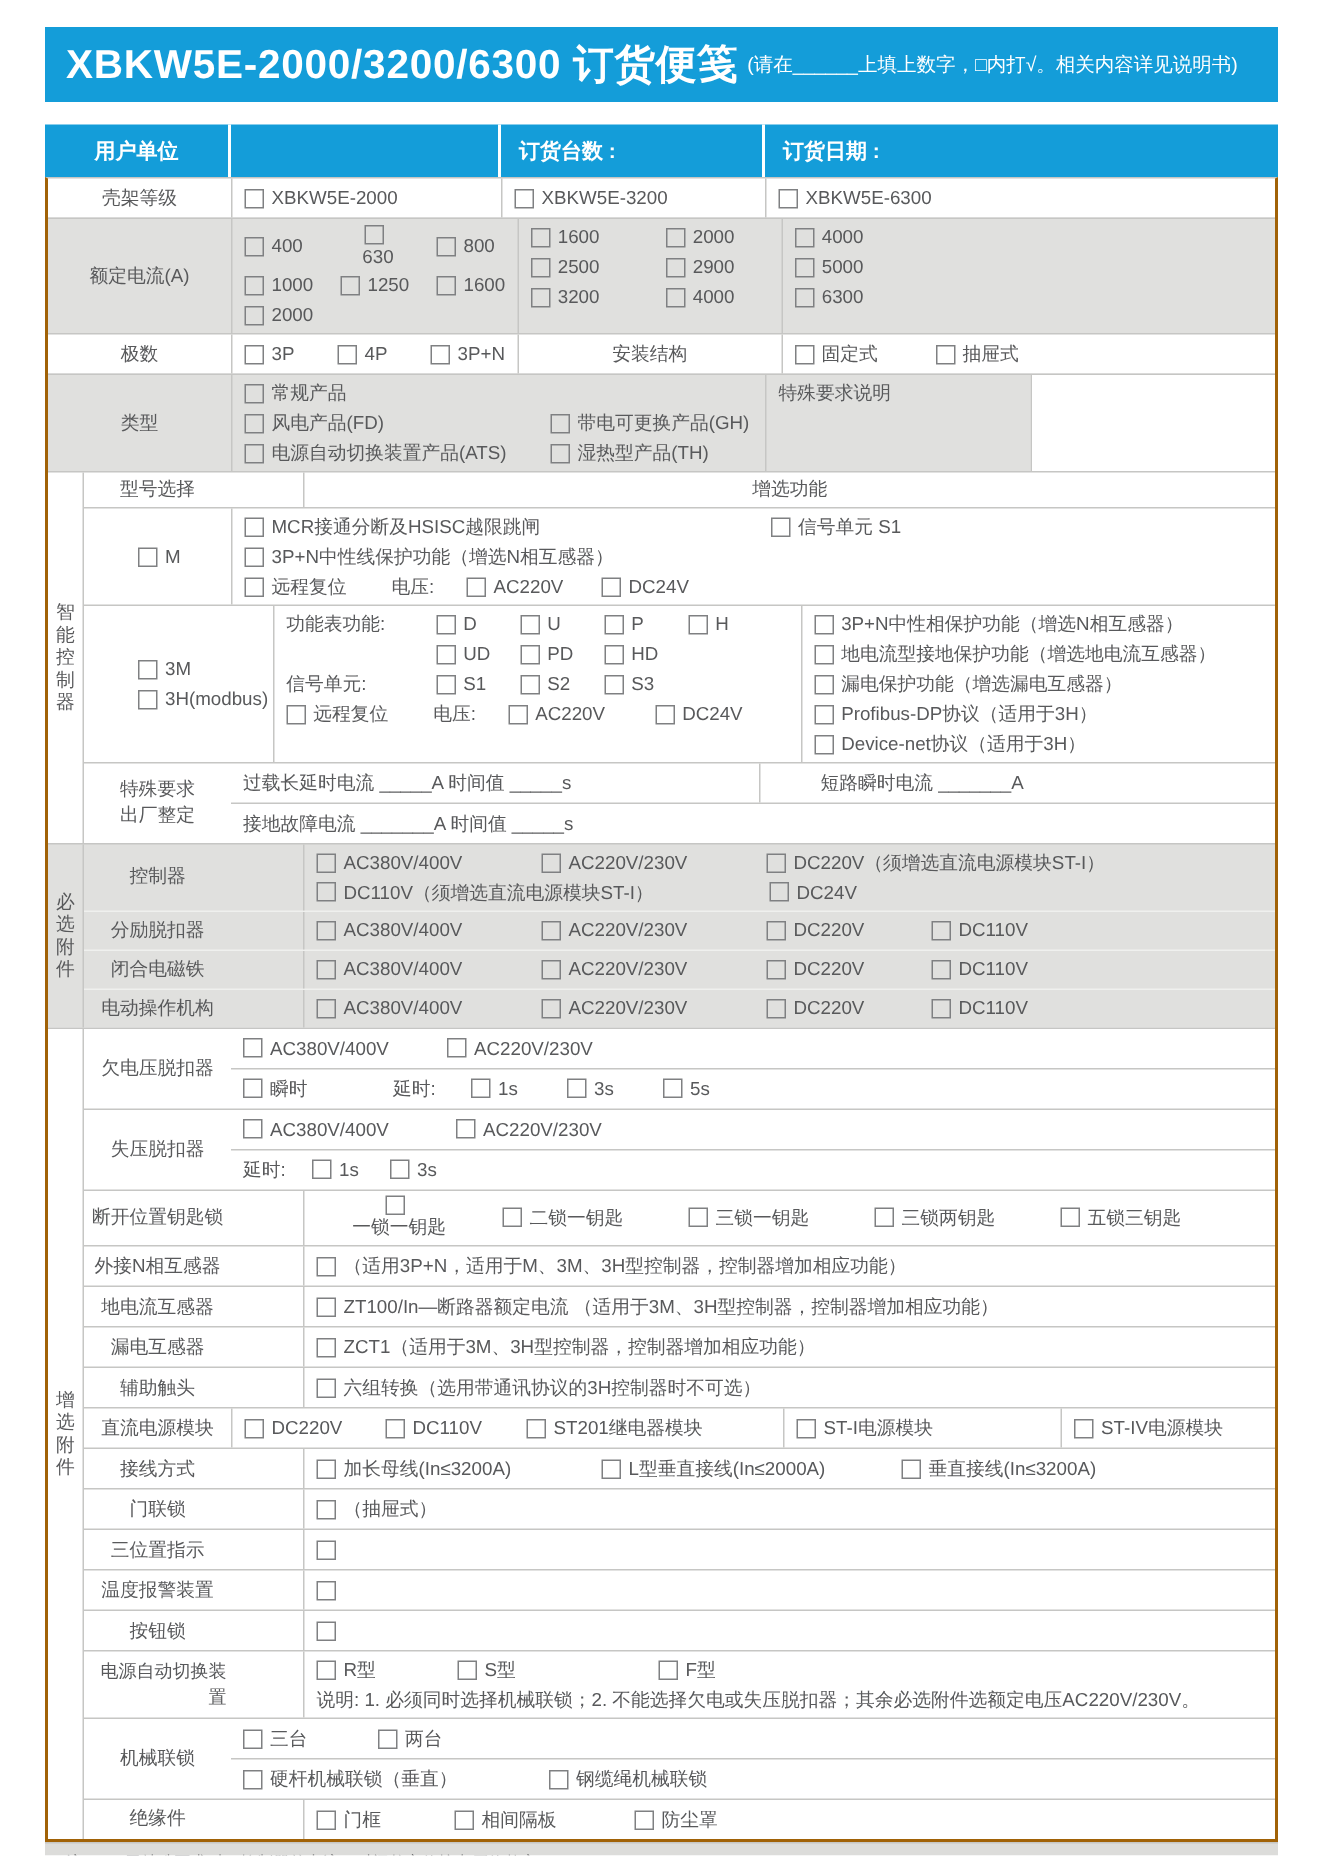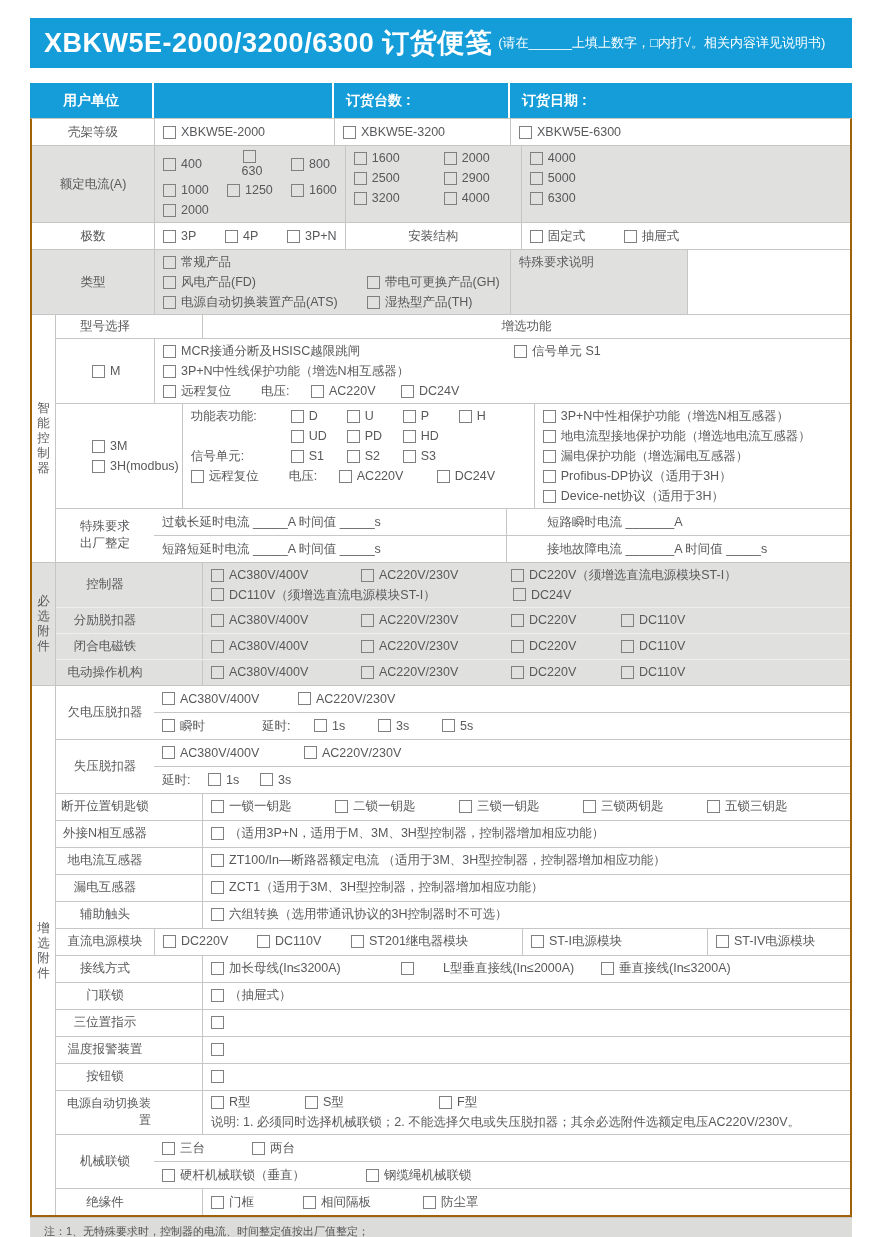--- a/index.html
+++ b/index.html
@@ -407,25 +407,20 @@
                         <span class="lb">过载长延时电流 _____A  时间值 _____s</span>
                       </span></span>
                   </div>
               <div class="subcell sr">
                     <span class="ln"><span class="it">
                         <span class="lb">短路瞬时电流 _______A</span>
                       </span></span>
                   </div>
             </div>
             <div class="subrow minh25">
-              <div class="subcell sl">
-                    <span class="ln"><span class="it">
-                        <span class="lb">短路短延时电流 _____A  时间值 _____s</span>
-                      </span></span>
-                  </div>
               <div class="subcell sr">
                     <span class="ln"><span class="it">
                         <span class="lb">接地故障电流 _______A   时间值 _____s</span>
                       </span></span>
                   </div>
             </div>
           </div>
         </div>
       </div>
     </div>
@@ -588,21 +583,21 @@
                         <span class="lb">3s</span>
                       </span></span>
                   </div>
                 </div>
           </div>
         </div>
 
         <div class="row rowline minh26">
           <div class="cell lab2">断开位置钥匙锁</div>
           <div class="cell cfull">
-                <div class="ln"><span class="it" style="min-width: 110px;">
+                <div class="ln"><span class="it" style="min-width: 110px; flex-direction: column;">
                     <span class="cb"></span>
                     <span class="lb">一锁一钥匙</span>
                   </span><span class="it" style="min-width: 110px;">
                     <span class="cb"></span>
                     <span class="lb">二锁一钥匙</span>
                   </span><span class="it" style="min-width: 110px;">
                     <span class="cb"></span>
                     <span class="lb">三锁一钥匙</span>
                   </span><span class="it" style="min-width: 110px;">
                     <span class="cb"></span>
@@ -681,21 +676,21 @@
                   </span></div>
               </div>
         </div>
 
         <div class="row rowline minh26">
           <div class="cell lab2">接线方式</div>
           <div class="cell cfull">
                 <div class="ln"><span class="it" style="min-width: 176px;">
                     <span class="cb"></span>
                     <span class="lb">加长母线(In≤3200A)</span>
-                  </span><span class="it" style="min-width: 186px; gap: 24px;">
+                  </span><span class="it" style="min-width: 186px;">
                     <span class="cb"></span>
                     <span class="lb">L型垂直接线(In≤2000A)</span>
                   </span><span class="it">
                     <span class="cb"></span>
                     <span class="lb">垂直接线(In≤3200A)</span>
                   </span></div>
               </div>
         </div>
 
         <div class="row rowline minh26">

